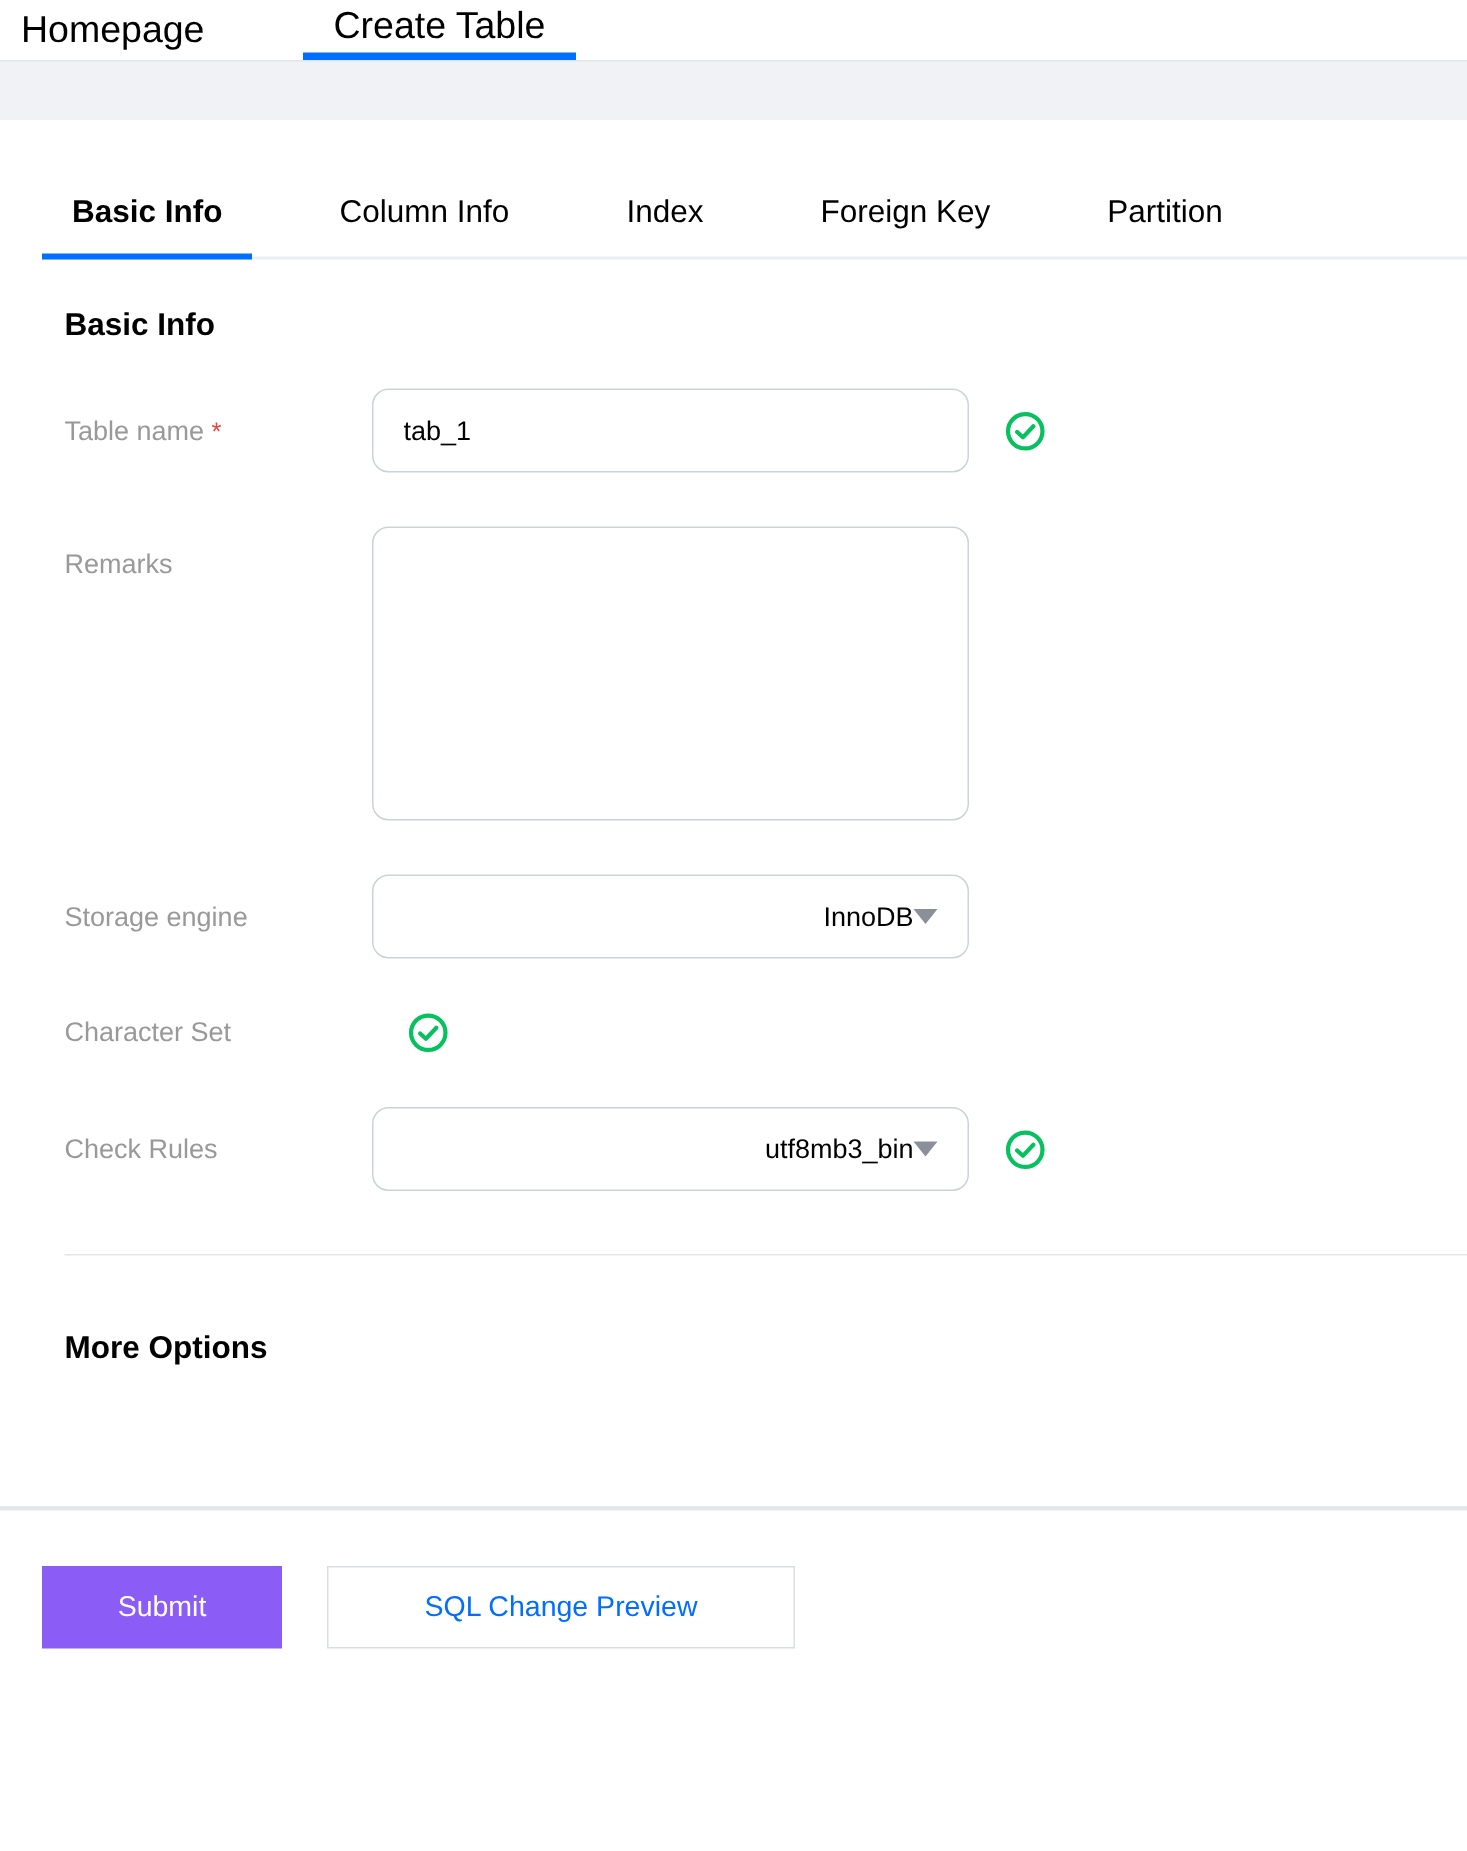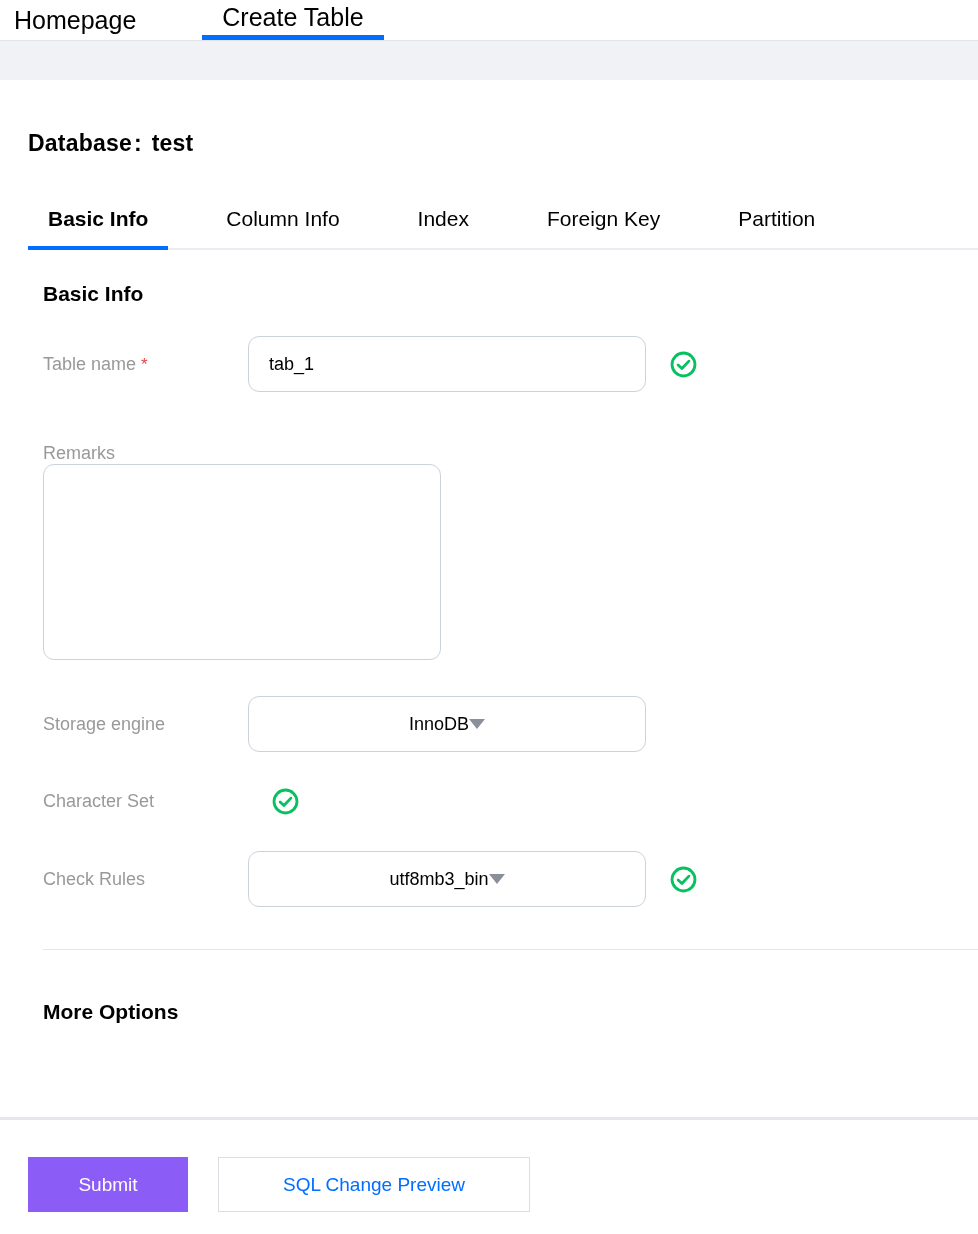--- a/index.html
+++ b/index.html
@@ -82,21 +82,21 @@
     margin-top: 32px;
     font-size: 21px;
     font-weight: 700;
   }
   .form-rows { margin-top: 30px; }
   .form-row {
     display: flex;
     align-items: center;
     margin-bottom: 36px;
   }
-  .form-row.top { align-items: flex-start; flex-direction: column; }
+  .form-row.top { align-items: flex-start; }
   .form-row.top .form-label { margin-top: 15px; }
   .form-label {
     width: 205px;
     flex-shrink: 0;
     font-size: 18px;
     color: #999;
   }
   .req { color: #e54545; margin-left: 5px; font-size: 17px; }
 
   .text-input, .textarea, .select-box {
@@ -107,21 +107,21 @@
     font-size: 18px;
     color: #000;
     border-radius: 11px;
   }
   .text-input { height: 56px; padding: 0 20px; outline: none; }
   .textarea { height: 196px; padding: 12px 20px; resize: none; outline: none; }
   .select-box {
     height: 56px;
     display: flex;
     align-items: center;
-    justify-content: center;
+    justify-content: flex-end;
     padding: 0 20px;
     cursor: pointer;
   }
   .arrow-down {
     width: 0; height: 0;
     border-left: 8px solid transparent;
     border-right: 8px solid transparent;
     border-top: 10px solid #8a8f99;
   }
   .ok-icon { margin-left: 24px; flex-shrink: 0; display: flex; }
@@ -170,23 +170,20 @@
 
 <div class="win-tabs">
   <div class="win-tab home">Homepage</div>
   <div class="win-tab active">Create Table</div>
 </div>
 
 <div class="top-strip"></div>
 
 <div class="content">
 
-  <div class="db-title">
-    <span>Database</span><span class="colon">:</span><span>test</span>
-  </div>
 
   <div class="nav-tabs">
     <div class="nav-tab active">Basic Info</div>
     <div class="nav-tab">Column Info</div>
     <div class="nav-tab">Index</div>
     <div class="nav-tab">Foreign Key</div>
     <div class="nav-tab">Partition</div>
   </div>
 
   <div class="form-area">

